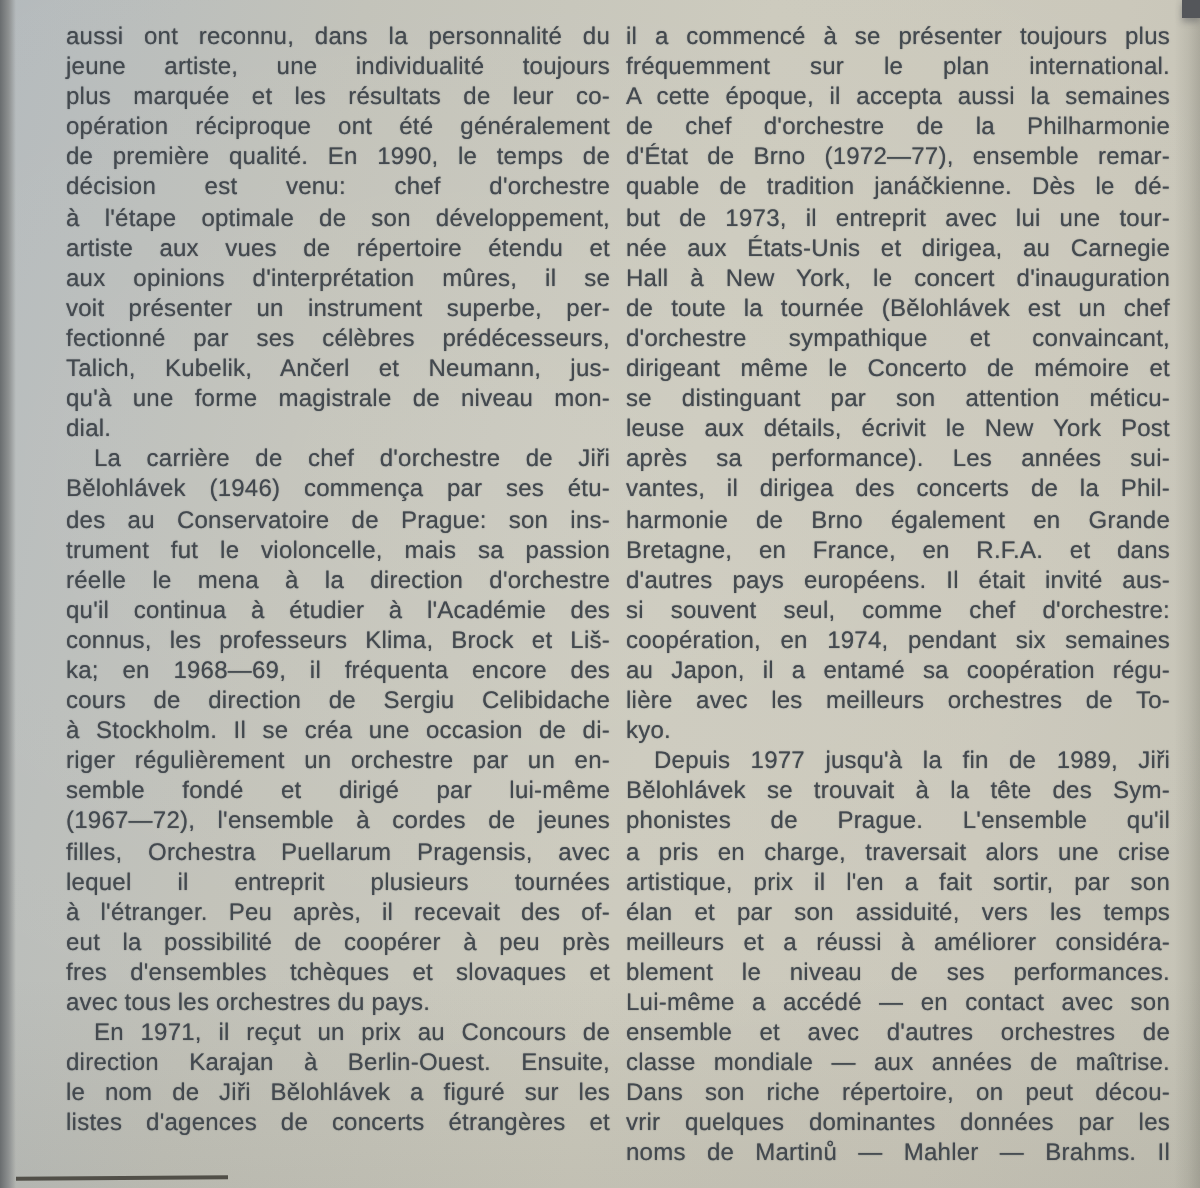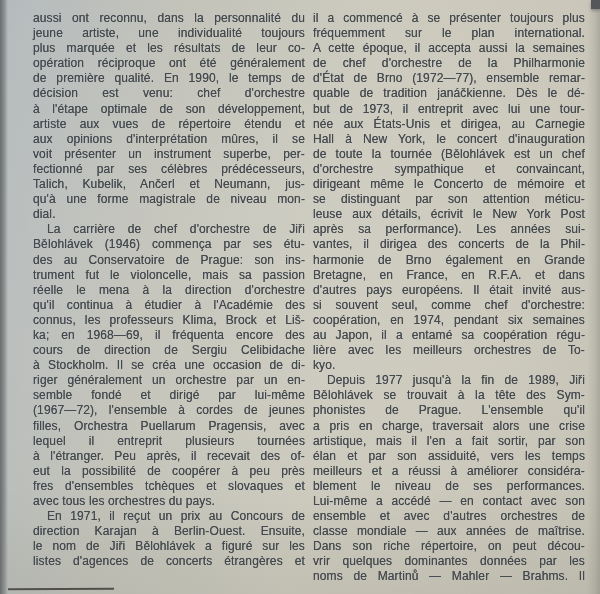--- a/index.html
+++ b/index.html
@@ -79,21 +79,21 @@
       <div class="line indent">La carrière de chef d'orchestre de Jiři</div>
       <div class="line">Bělohlávek (1946) commença par ses étu-</div>
       <div class="line">des au Conservatoire de Prague: son ins-</div>
       <div class="line">trument fut le violoncelle, mais sa passion</div>
       <div class="line">réelle le mena à la direction d'orchestre</div>
       <div class="line">qu'il continua à étudier à l'Académie des</div>
       <div class="line">connus, les professeurs Klima, Brock et Liš-</div>
       <div class="line">ka; en 1968—69, il fréquenta encore des</div>
       <div class="line">cours de direction de Sergiu Celibidache</div>
       <div class="line">à Stockholm. Il se créa une occasion de di-</div>
-      <div class="line">riger généralement un orchestre par un en-</div>
+      <div class="line">riger régulièrement un orchestre par un en-</div>
       <div class="line">semble fondé et dirigé par lui-même</div>
       <div class="line">(1967—72), l'ensemble à cordes de jeunes</div>
       <div class="line">filles, Orchestra Puellarum Pragensis, avec</div>
       <div class="line">lequel il entreprit plusieurs tournées</div>
       <div class="line">à l'étranger. Peu après, il recevait des of-</div>
       <div class="line">eut la possibilité de coopérer à peu près</div>
       <div class="line">fres d'ensembles tchèques et slovaques et</div>
       <div class="line pend">avec tous les orchestres du pays.</div>
       <div class="line indent">En 1971, il reçut un prix au Concours de</div>
       <div class="line">direction Karajan à Berlin-Ouest. Ensuite,</div>
@@ -122,21 +122,21 @@
       <div class="line">d'autres pays européens. Il était invité aus-</div>
       <div class="line">si souvent seul, comme chef d'orchestre:</div>
       <div class="line">coopération, en 1974, pendant six semaines</div>
       <div class="line">au Japon, il a entamé sa coopération régu-</div>
       <div class="line">lière avec les meilleurs orchestres de To-</div>
       <div class="line pend">kyo.</div>
       <div class="line indent">Depuis 1977 jusqu'à la fin de 1989, Jiři</div>
       <div class="line">Bělohlávek se trouvait à la tête des Sym-</div>
       <div class="line">phonistes de Prague. L'ensemble qu'il</div>
       <div class="line">a pris en charge, traversait alors une crise</div>
-      <div class="line">artistique, mais il l'en a fait sortir, par son</div>
+      <div class="line">artistique, prix il l'en a fait sortir, par son</div>
       <div class="line">élan et par son assiduité, vers les temps</div>
       <div class="line">meilleurs et a réussi à améliorer considéra-</div>
       <div class="line">blement le niveau de ses performances.</div>
       <div class="line">Lui-même a accédé — en contact avec son</div>
       <div class="line">ensemble et avec d'autres orchestres de</div>
       <div class="line">classe mondiale — aux années de maîtrise.</div>
       <div class="line">Dans son riche répertoire, on peut décou-</div>
       <div class="line">vrir quelques dominantes données par les</div>
       <div class="line">noms de Martinů — Mahler — Brahms. Il</div>
     </div>

